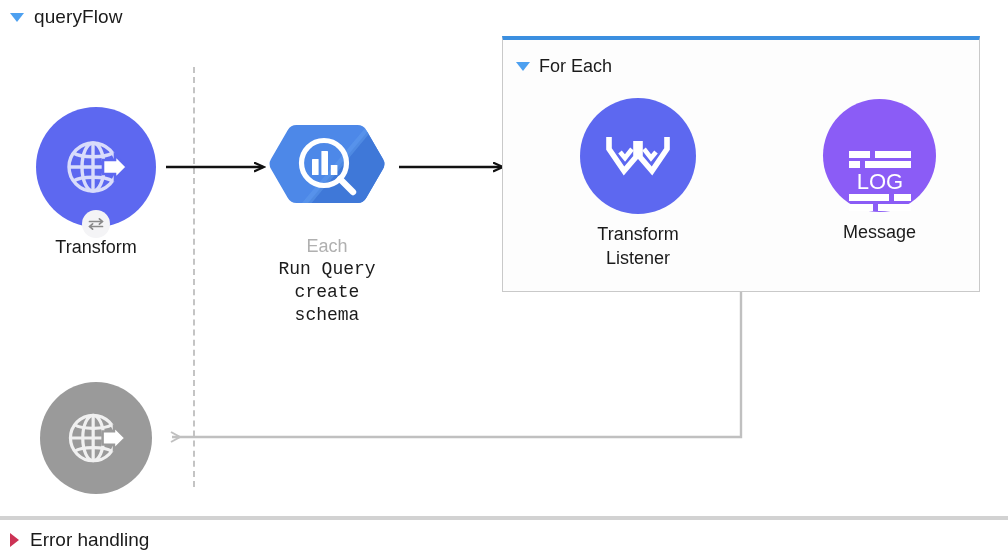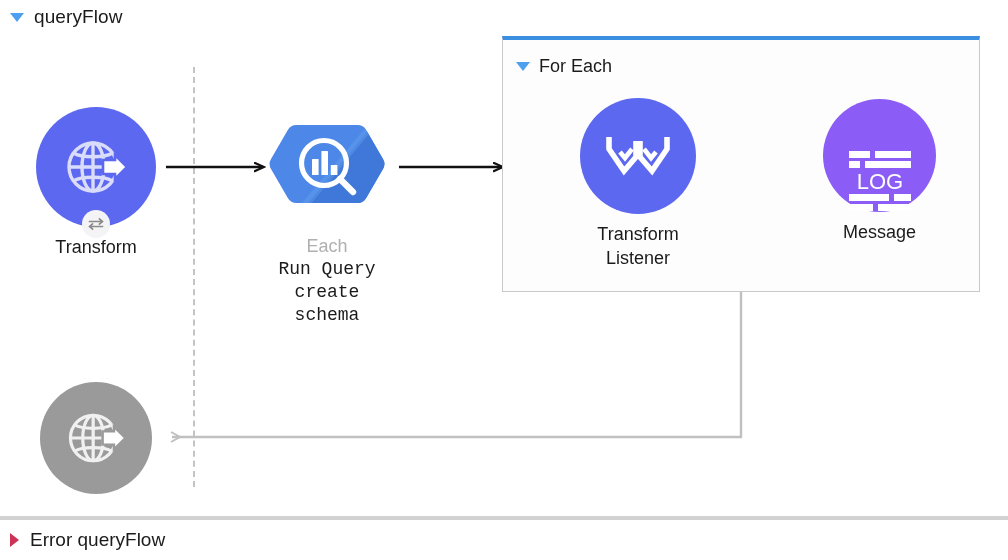--- a/index.html
+++ b/index.html
@@ -338,16 +338,16 @@
           <line x1="34" y1="13" x2="34" y2="61"></line>
         </g>
         <path d="M44,30 L44,44 L56,44 L56,49 L68,37 L56,25 L56,30 Z" fill="#ffffff" stroke="#9a9a9a" stroke-width="2.6"></path>
       </svg>
     </div>
   </div>
 
   <div class="footer-divider"></div>
   <div class="error-handling">
     <div class="tri-right"></div>
-    <div class="error-title">Error queryFlow</div>
+    <div class="error-title">Error handling</div>
   </div>
 
 </div>
 
 </body></html>

